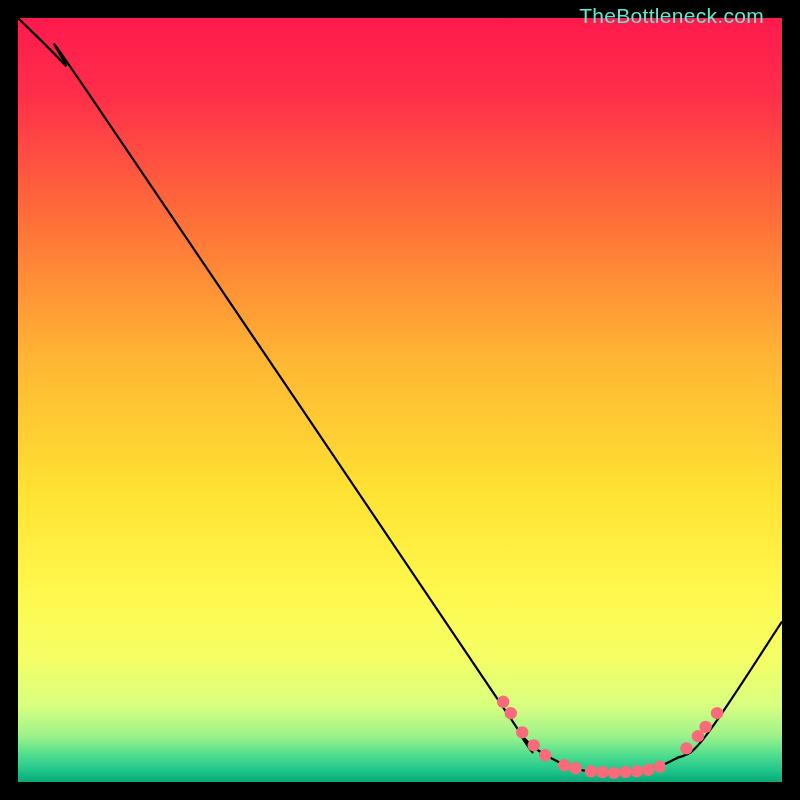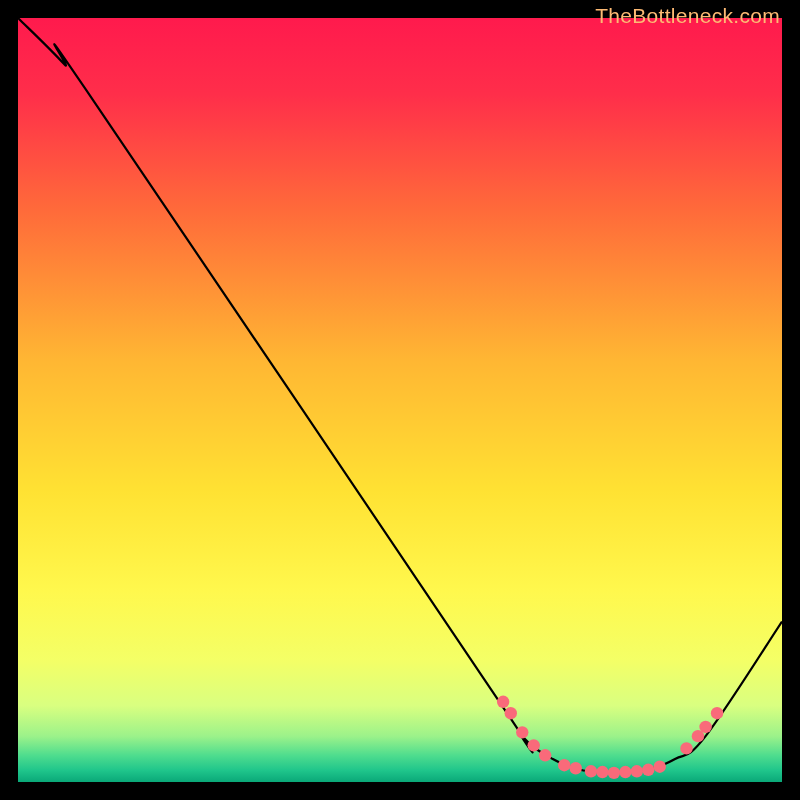--- a/index.html
+++ b/index.html
@@ -20,25 +20,25 @@
   }
   .plot {
     position: absolute;
     left: 18px;
     top: 18px;
     width: 764px;
     height: 764px;
   }
   .watermark {
     position: absolute;
-    right: 20px;
+    right: 36px;
     top: 4px;
     font-family: Arial, Helvetica, sans-serif;
     font-size: 21px;
-    color: #fdba74;
+    color: #5eead4;
     letter-spacing: 0.3px;
     font-weight: 400;
   }
   svg {
     display: block;
   }
 </style>
 </head>
 <body>
 

